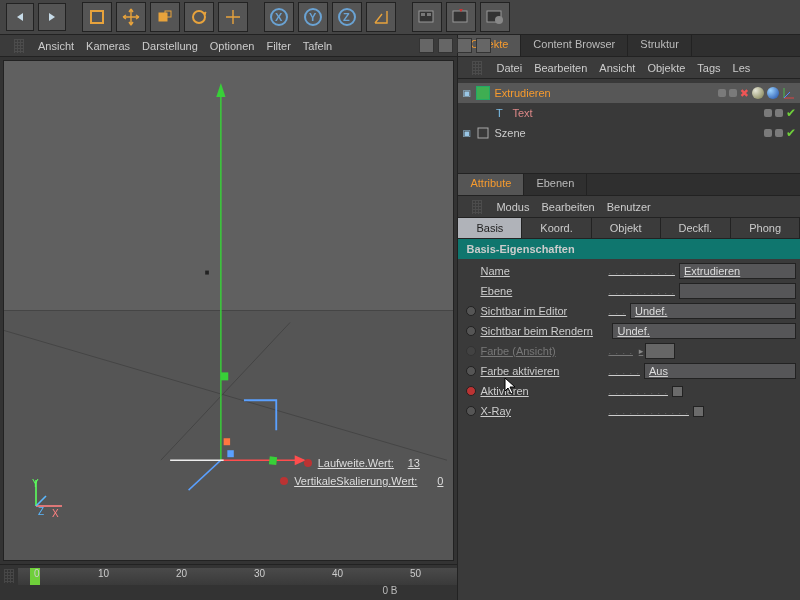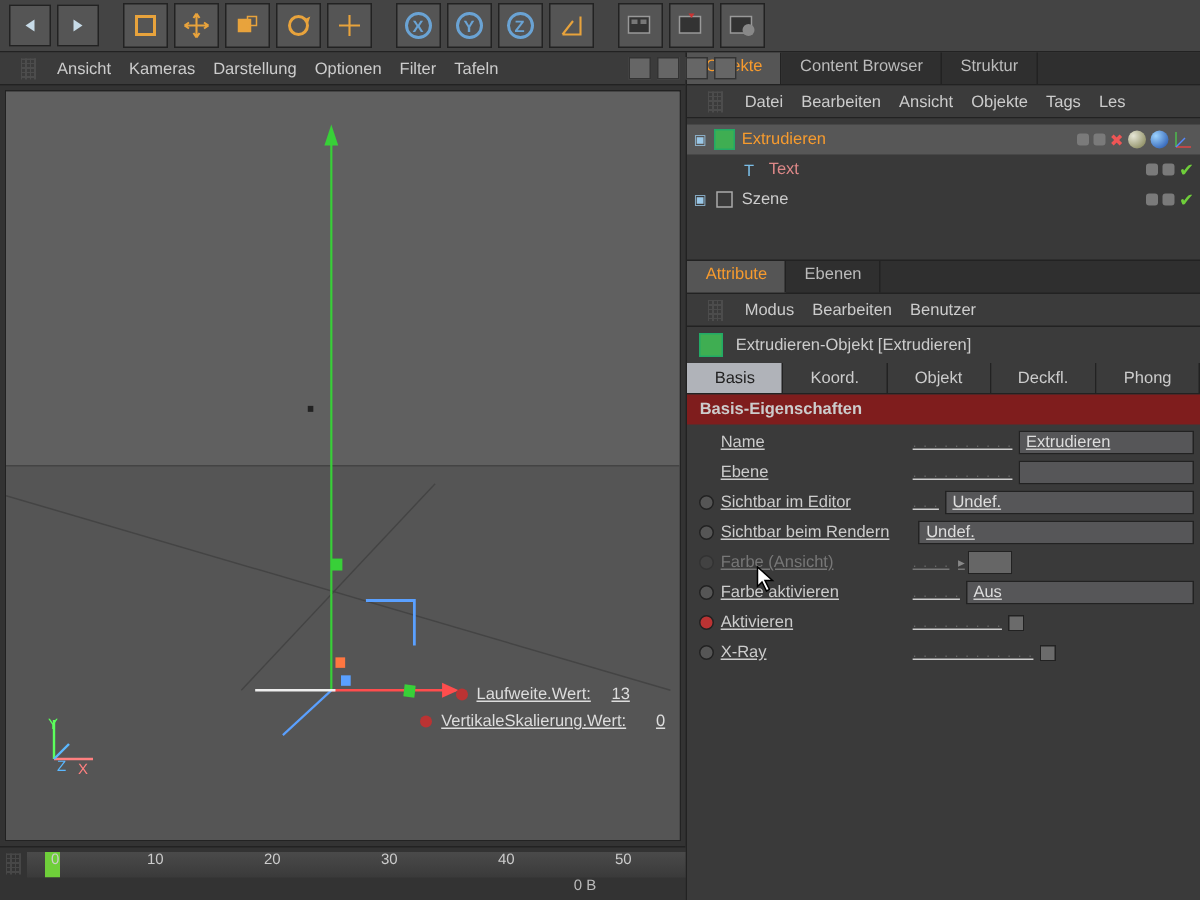--- a/index.html
+++ b/index.html
@@ -41,21 +41,21 @@
   .tree-icons { margin-left:auto; display:flex; gap:3px; align-items:center; padding-right:4px;}
   .dotsw { width:8px; height:8px; background:#7a7a7a; border-radius:2px; }
   .chk { color:#6fcf3a; font-size:12px; }
   .xred { color:#e55; font-size:11px; }
   .ball { width:12px; height:12px; border-radius:50%; display:inline-block; }
   .attr-header { display:flex; align-items:center; gap:8px; padding:4px 8px; background:#3b3b3b; }
   .green-ico { width:16px; height:16px; background:#3fae52; border:1px solid #2a6; }
   .attr-tabs { display:flex; background:#333; border-bottom:1px solid #222;}
   .attr-tab { padding:4px 18px; border-right:1px solid #222; color:#ccc; cursor:pointer; background:#3b3b3b;}
   .attr-tab.active { background:#b0b3b9; color:#222; }
-  .section-title { background:#7f1d1d; padding:4px 8px; color:#ccc; font-weight:bold; }
+  .section-title { background:#0f766e; padding:4px 8px; color:#ccc; font-weight:bold; }
   .props { padding:2px 4px; }
   .prop { display:flex; align-items:center; height:20px;text-decoration:underline; }
   .prop .radio { width:10px; height:10px; border-radius:50%; background:#555; border:1px solid #222; margin:0 4px;}
   .prop .radio.on { background:#b33; }
   .prop .lbl { flex:0 0 128px; color:#ccc; white-space:nowrap; overflow:hidden; }
   .prop .dots { flex:0 0 auto; color:#666; margin-right:4px; font-size:9px; letter-spacing:1px;}
   .prop .field { flex:1; background:#565658; border:1px solid #222; height:16px; padding:1px 4px; color:#ddd; }
   .prop .arrow { width:8px; color:#888; font-size:9px; text-align:center;}
   .prop.dim { color:#777; }
   .prop.dim .lbl{ color:#777;}
@@ -284,24 +284,20 @@
     <div class="tabs">
       <div class="tab active">Attribute</div>
       <div class="tab">Ebenen</div>
     </div>
     <div class="subbar">
       <span class="dotgrip"></span>
       <span>Modus</span>
       <span>Bearbeiten</span>
       <span>Benutzer</span>
     </div>
-    <div class="attr-header">
-      <span class="green-ico"></span>
-      <span>Extrudieren-Objekt [Extrudieren]</span>
-    </div>
     <div class="attr-tabs">
       <div class="attr-tab active">Basis</div>
       <div class="attr-tab">Koord.</div>
       <div class="attr-tab">Objekt</div>
       <div class="attr-tab">Deckfl.</div>
       <div class="attr-tab">Phong</div>
     </div>
     <div class="section-title">Basis-Eigenschaften</div>
     <div class="props">
       <div class="prop">

